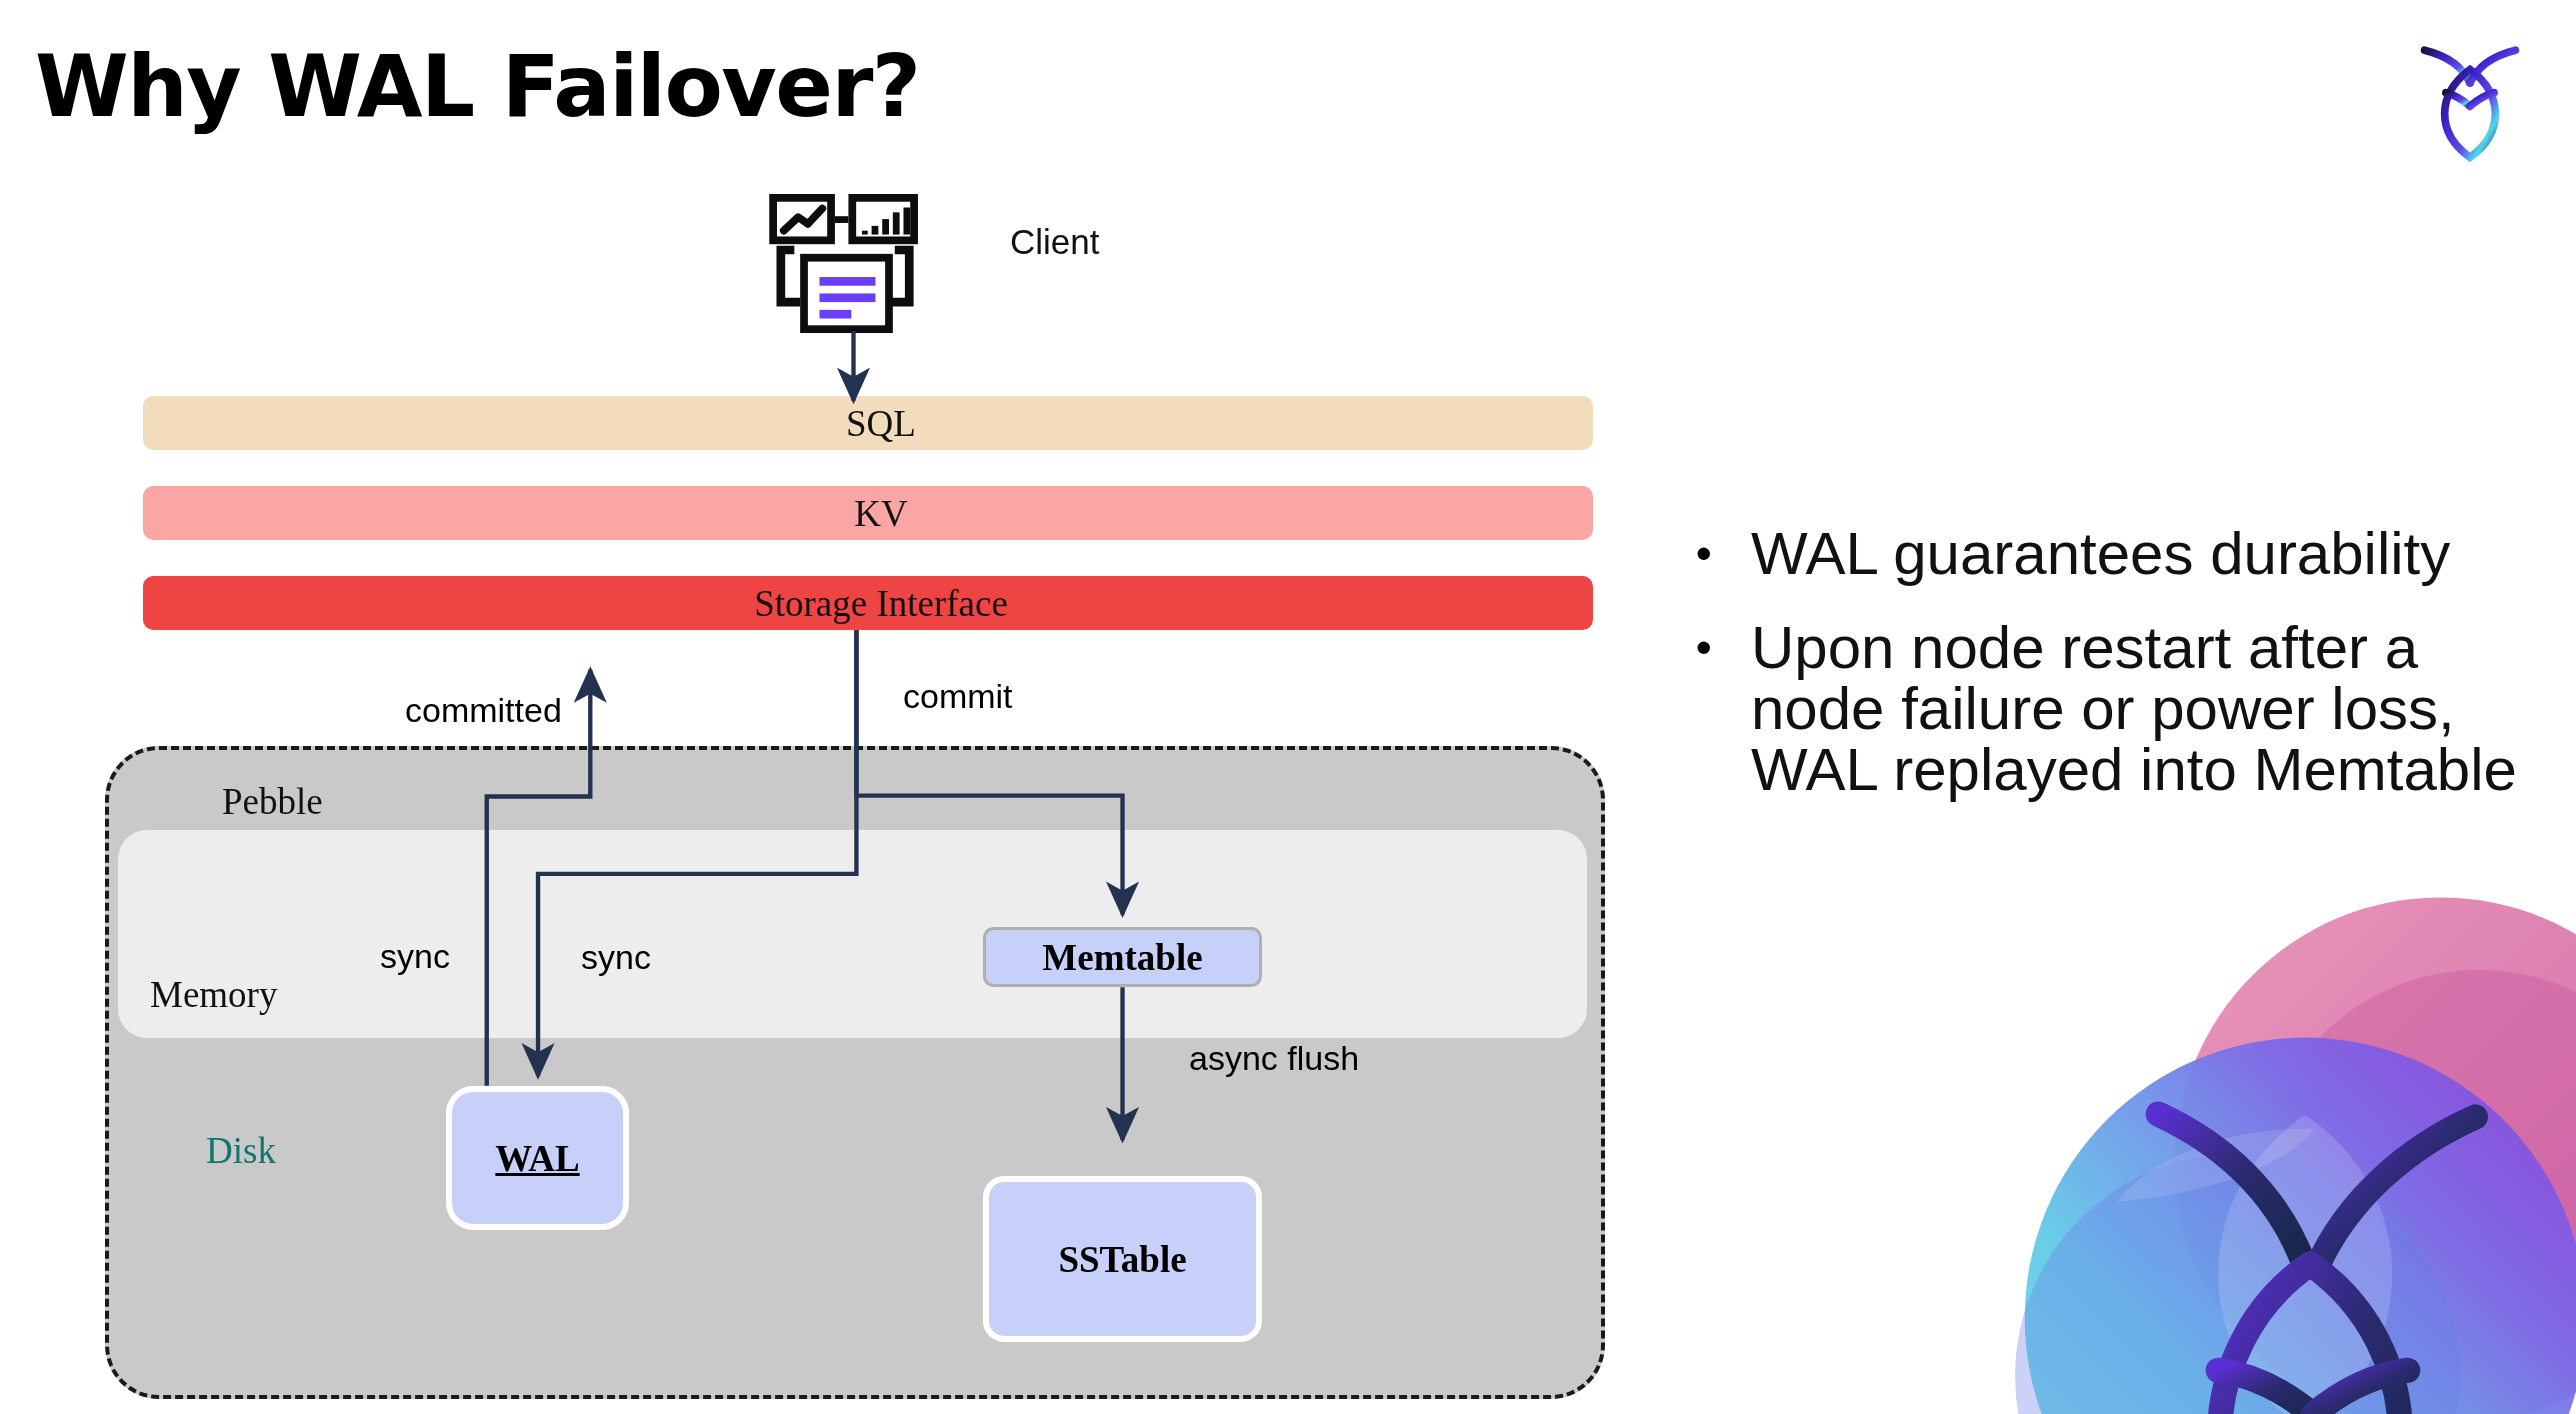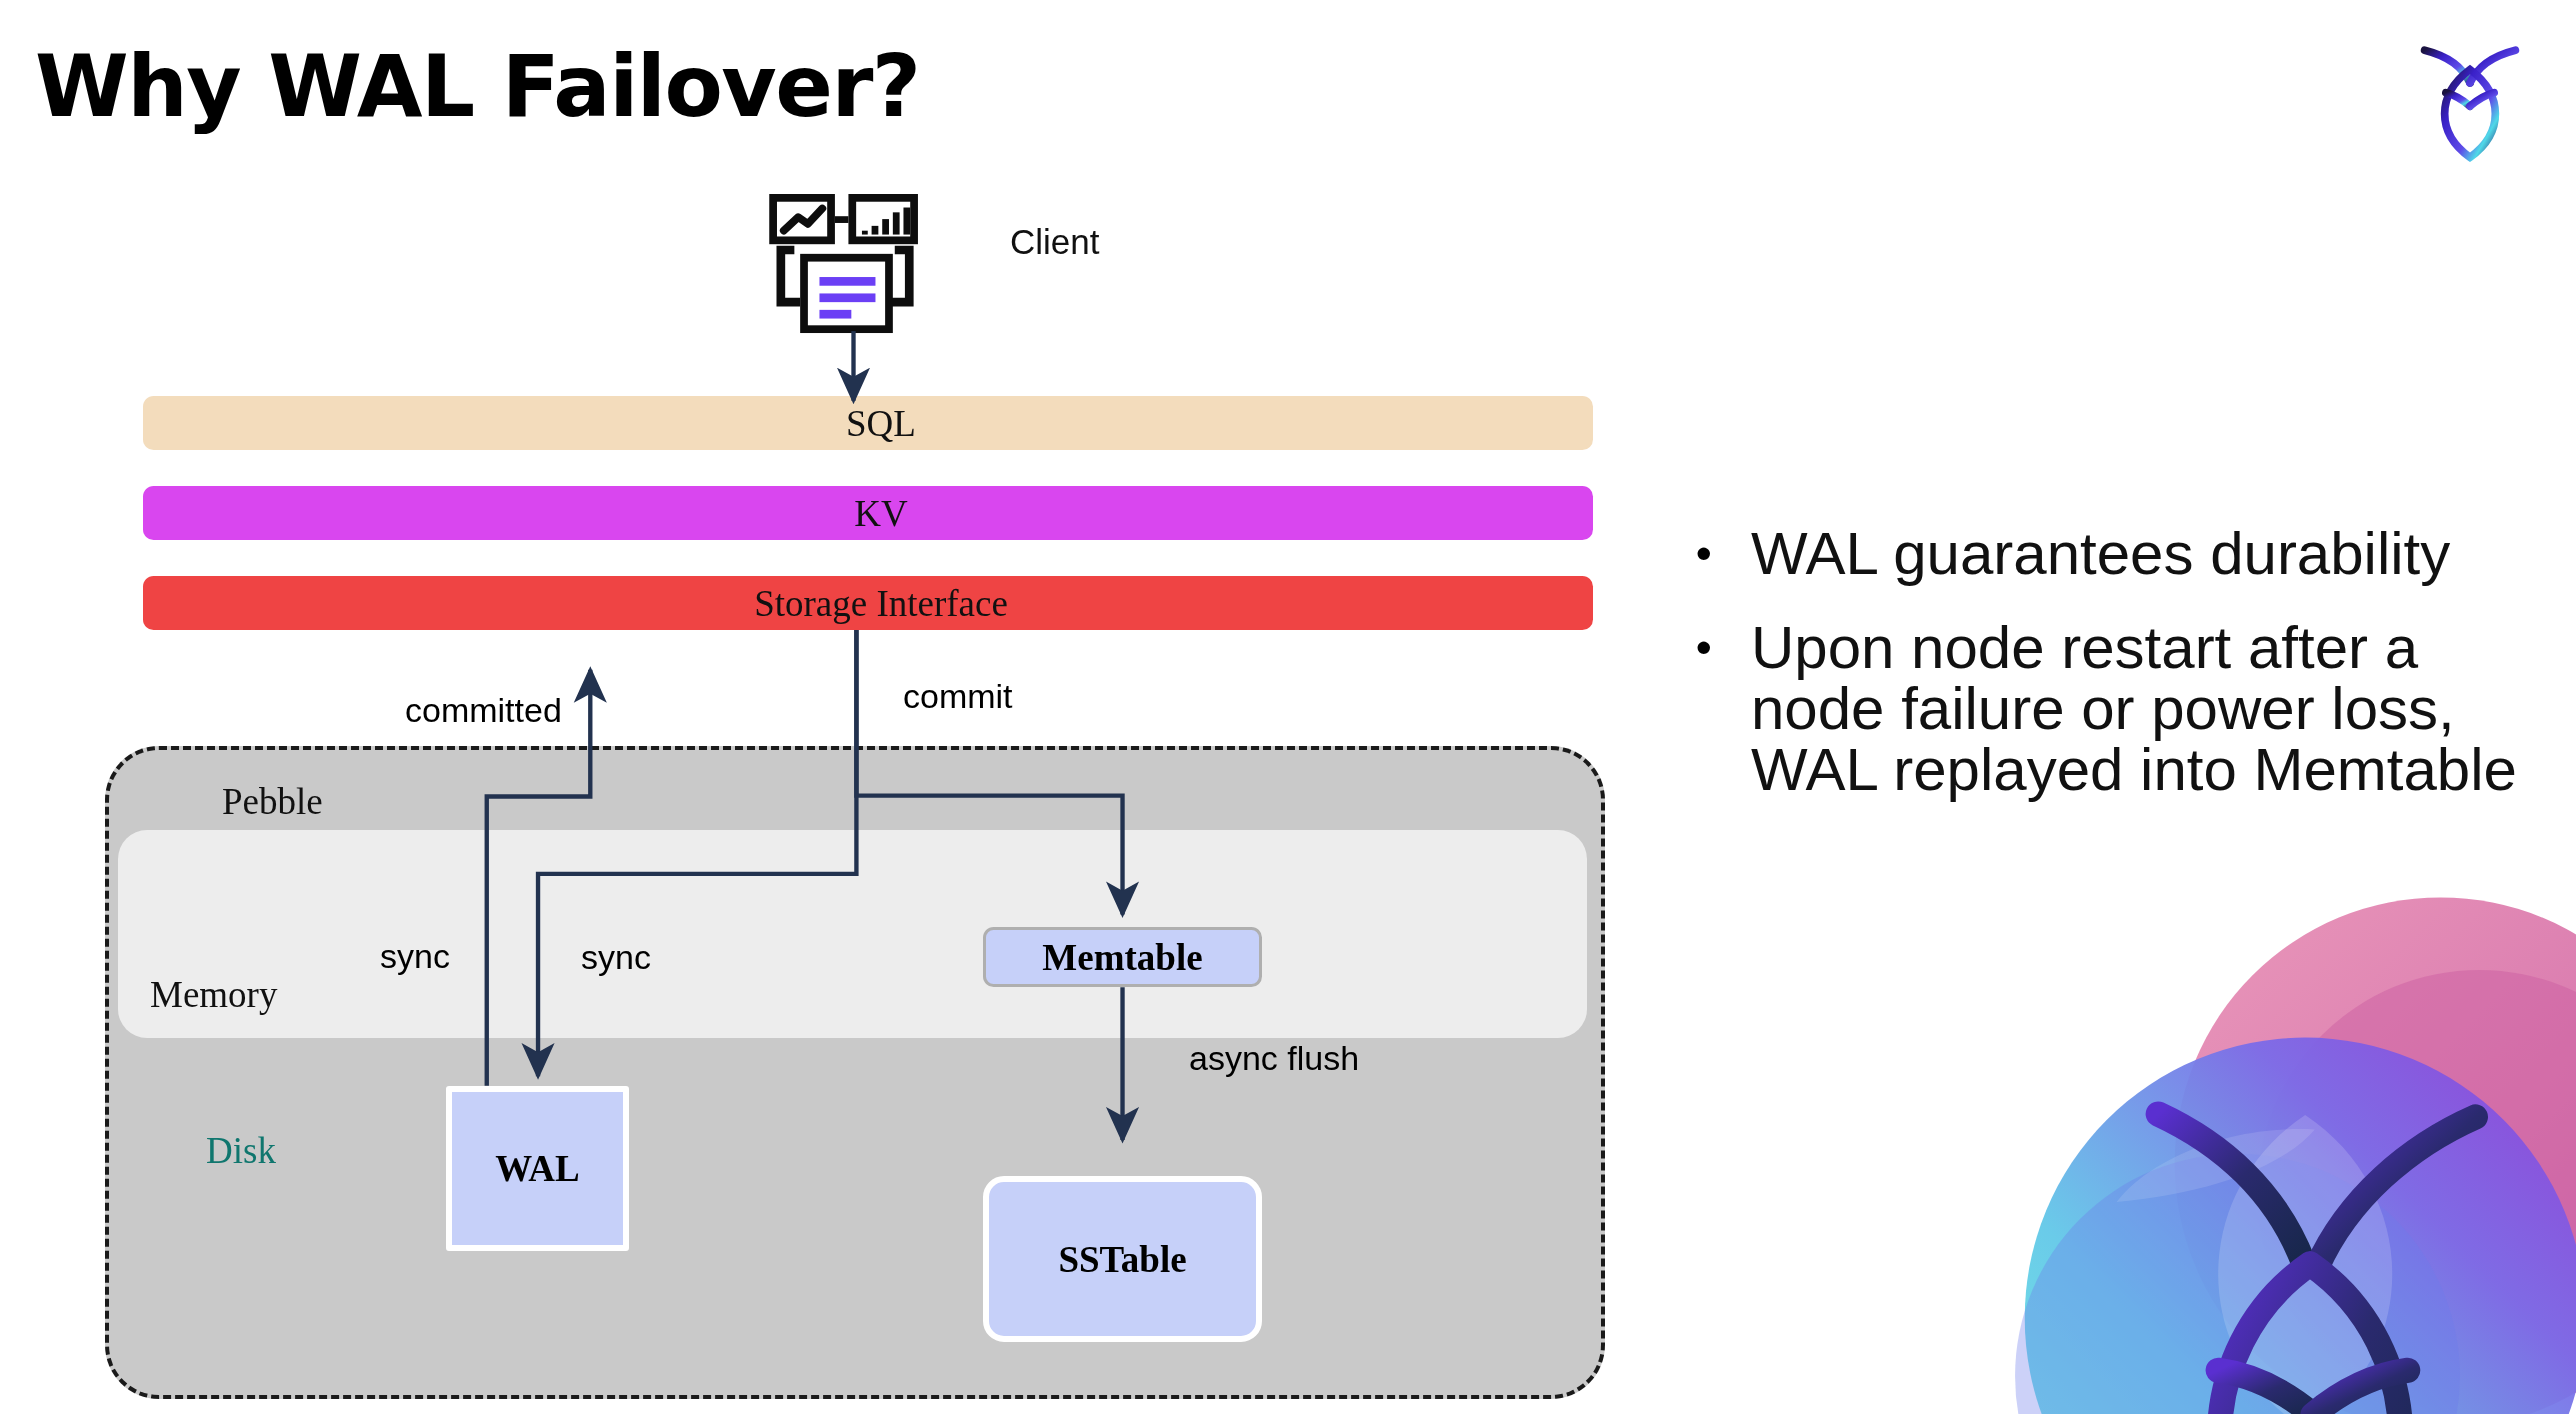--- a/index.html
+++ b/index.html
@@ -75,21 +75,21 @@
     border-radius: 10.6px;
     display: flex;
     align-items: center;
     justify-content: center;
     font-family: "Liberation Serif", serif;
     font-size: 37px;
     color: #111111;
     padding-left: 26px;
   }
   #layer-sql { top: 396px; background: #F3DCBC; }
-  #layer-kv  { top: 486px; background: #d946ef; }
+  #layer-kv  { top: 486px; background: #fca5a5; }
   #layer-si  { top: 576px; background: #ef4444; }
 
   
   #pebble-container {
     position: absolute;
     left: 105px;
     top: 746px;
     width: 1500px;
     height: 653px;
     background: #C9C9C9;
@@ -149,24 +149,25 @@
     width: 279px;
     height: 60px;
     border: 3.9px solid #AFAFAF;
     border-radius: 10.6px;
     font-size: 37px;
   }
   #node-wal {
     left: 446px;
     top: 1086px;
     width: 183px;
-    height: 165px;
+    height: 144px;
     border: 6.8px solid #ffffff;
-    border-radius: 3px;
-    font-size: 37px;
+    border-radius: 27px;
+    font-size: 37px;
+    text-decoration: underline;
   }
   #node-sstable {
     left: 983px;
     top: 1148px;
     width: 279px;
     height: 166px;
     border: 6.8px solid #ffffff;
     border-radius: 21px;
     font-size: 37px;
     margin-top: 28px;

